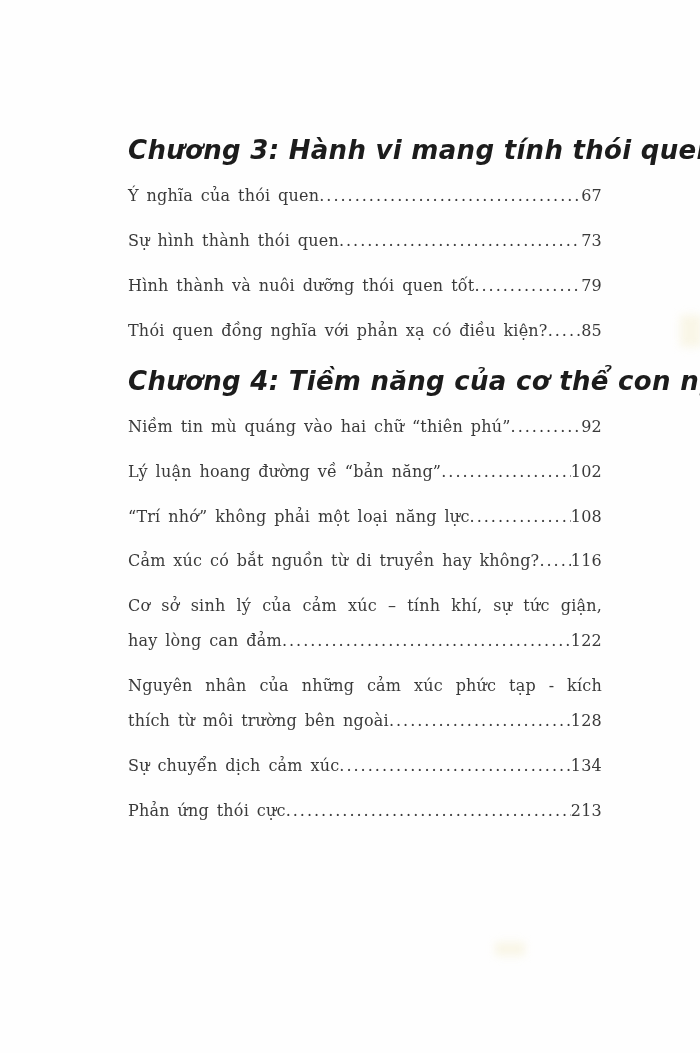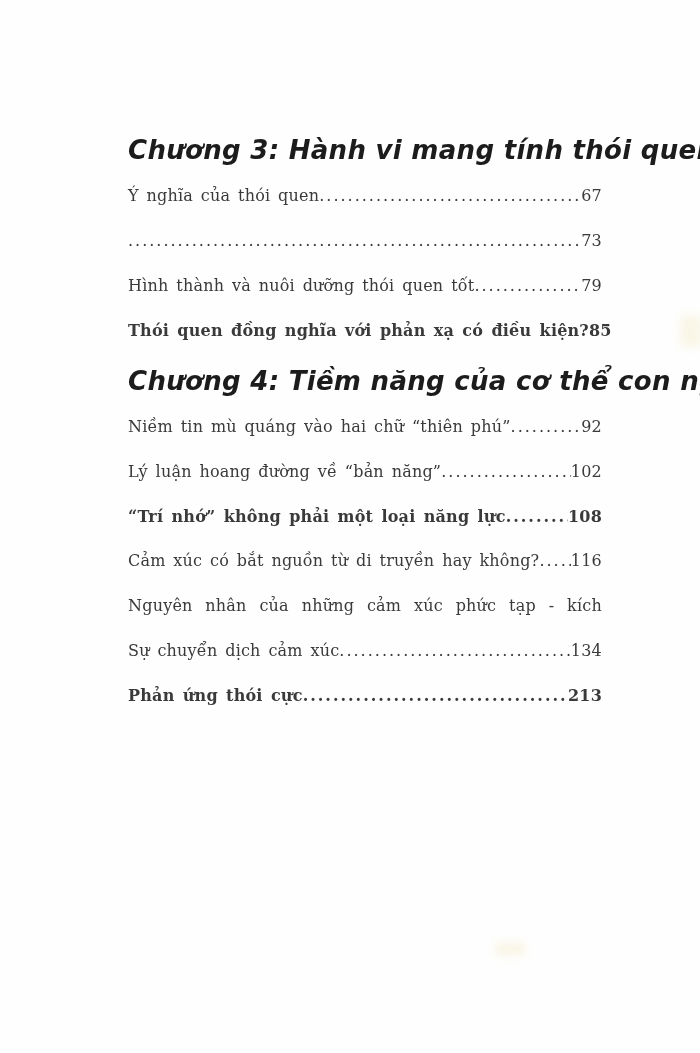--- a/index.html
+++ b/index.html
@@ -51,21 +51,21 @@
   }
   .section-heading .leader::after { letter-spacing: 1px; }
 
   .entry {
     font-size: 16px;
     line-height: 24px;
     word-spacing: 2.5px;
     letter-spacing: 0.2px;
     margin-bottom: 21px;
   }
-  .entry:last-child { margin-bottom: 0; font-weight: bold; }
+  .entry:last-child { margin-bottom: 0; }
 
   .t {
     white-space: nowrap;
     flex: 0 0 auto;
   }
   .leader {
     flex: 1 1 auto;
     overflow: hidden;
     white-space: nowrap;
     min-width: 0;
@@ -98,20 +98,21 @@
       <span class="t">Chương 3: Hành vi mang tính thói quen</span>
       <span class="leader"></span>
 
     </div>
     <div class="entry row">
       <span class="t">Ý nghĩa của thói quen</span>
       <span class="leader"></span>
       <span class="num">67</span>
     </div>
     <div class="entry row">
+      <span class="t">Sự hình thành thói quen</span>
       <span class="leader"></span>
       <span class="num">73</span>
     </div>
     <div class="entry row">
       <span class="t">Hình thành và nuôi dưỡng thói quen tốt</span>
       <span class="leader"></span>
       <span class="num">79</span>
     </div>
     <div class="entry row">
       <span class="t">Thói quen đồng nghĩa với phản xạ có điều kiện?</span>
@@ -143,21 +144,34 @@
     </div>
   </div>
 
   <div class="section">
     <div class="entry row">
       <span class="t">Cảm xúc có bắt nguồn từ di truyền hay không?</span>
       <span class="leader"></span>
       <span class="num">116</span>
     </div>
     <div class="entry">
+      <div class="wrap-line">Cơ sở sinh lý của cảm xúc – tính khí, sự tức giận,</div>
+      <div class="row">
+        <span class="t">hay lòng can đảm</span>
+        <span class="leader"></span>
+        <span class="num">122</span>
+      </div>
+    </div>
+    <div class="entry">
       <div class="wrap-line">Nguyên nhân của những cảm xúc phức tạp - kích</div>
+      <div class="row">
+        <span class="t">thích từ môi trường bên ngoài</span>
+        <span class="leader"></span>
+        <span class="num">128</span>
+      </div>
     </div>
     <div class="entry row">
       <span class="t">Sự chuyển dịch cảm xúc</span>
       <span class="leader"></span>
       <span class="num">134</span>
     </div>
     <div class="entry row">
       <span class="t">Phản ứng thói cực</span>
       <span class="leader"></span>
       <span class="num">213</span>

